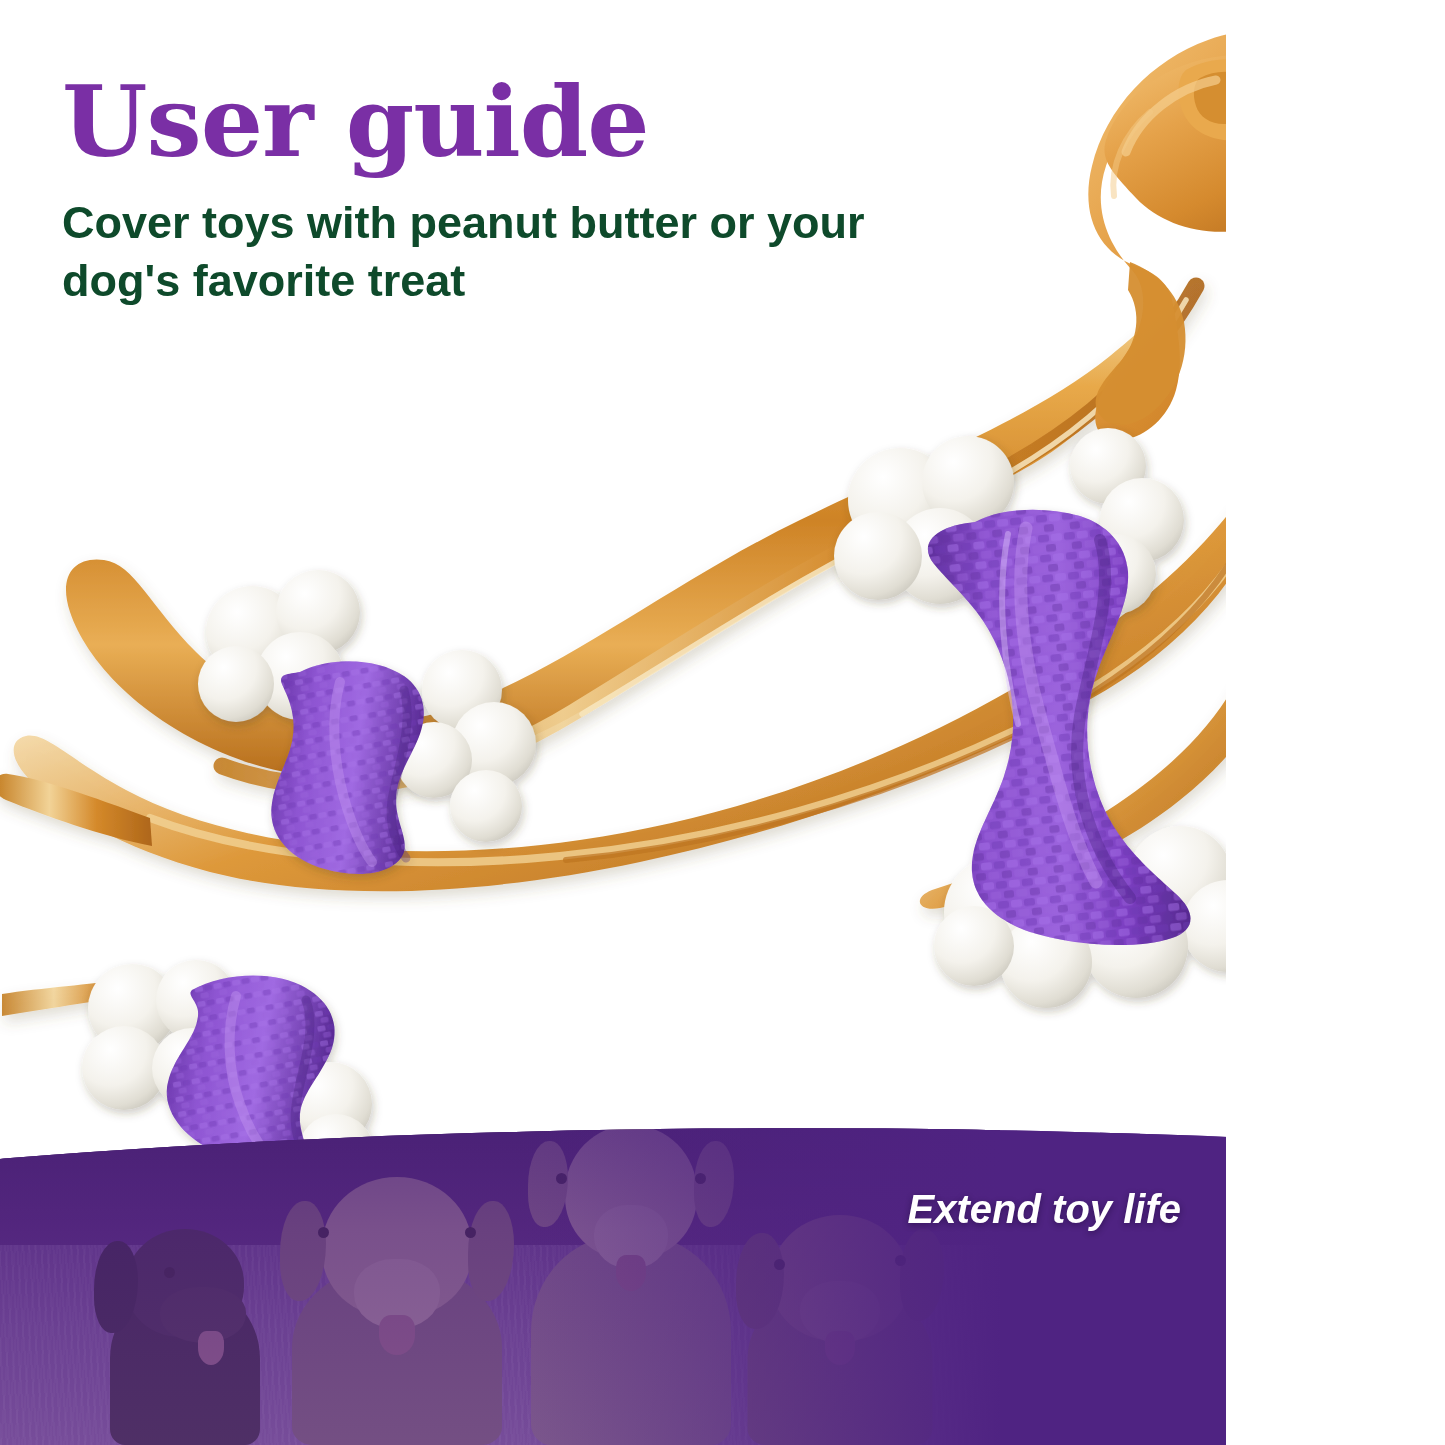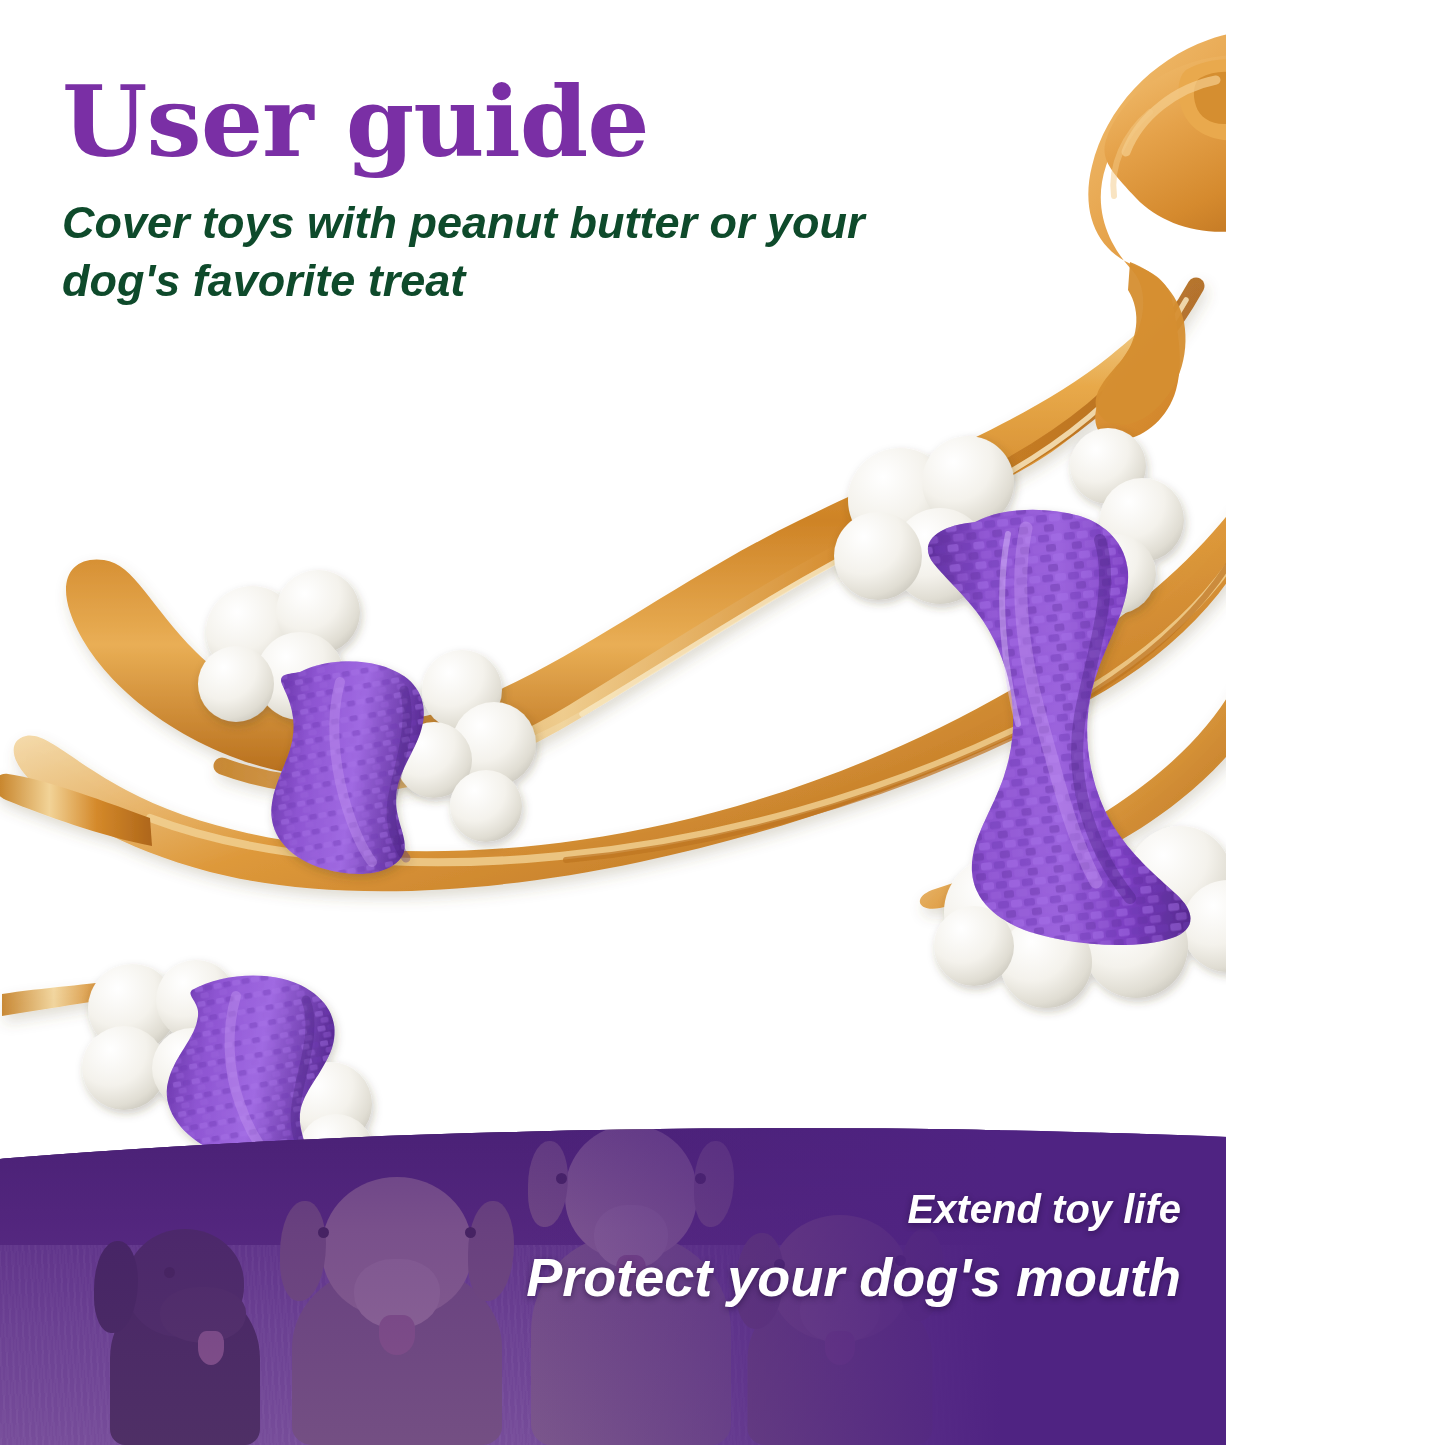--- a/index.html
+++ b/index.html
@@ -31,21 +31,20 @@
     font-size: 98px;
     line-height: 1.02;
     letter-spacing: -1px;
     color: #7A2FA5;
     margin: 0;
     white-space: nowrap;
   }
   #subtitle {
     margin: 22px 0 0 0;
     font-family: "Liberation Sans", sans-serif;
-    font-style: italic;
     font-weight: bold;
     font-size: 45px;
     line-height: 1.30;
     color: #0E4A2B;
     max-width: 830px;
   }
 
   
   #artwork {
     position: absolute;
@@ -583,16 +582,15 @@
         <div id="panel-wash"></div>
       </div>
 
       <div id="panel-fade"></div>
       <div id="panel-solid"></div>
     </div>
   </div>
 
   <div id="benefits">
     <span class="benefit" id="benefit-0">Extend toy life</span>
-    <span class="benefit" id="benefit-1">Protect your dog's mouth</span>
   </div>
 
 </div>
 
 </body></html>

